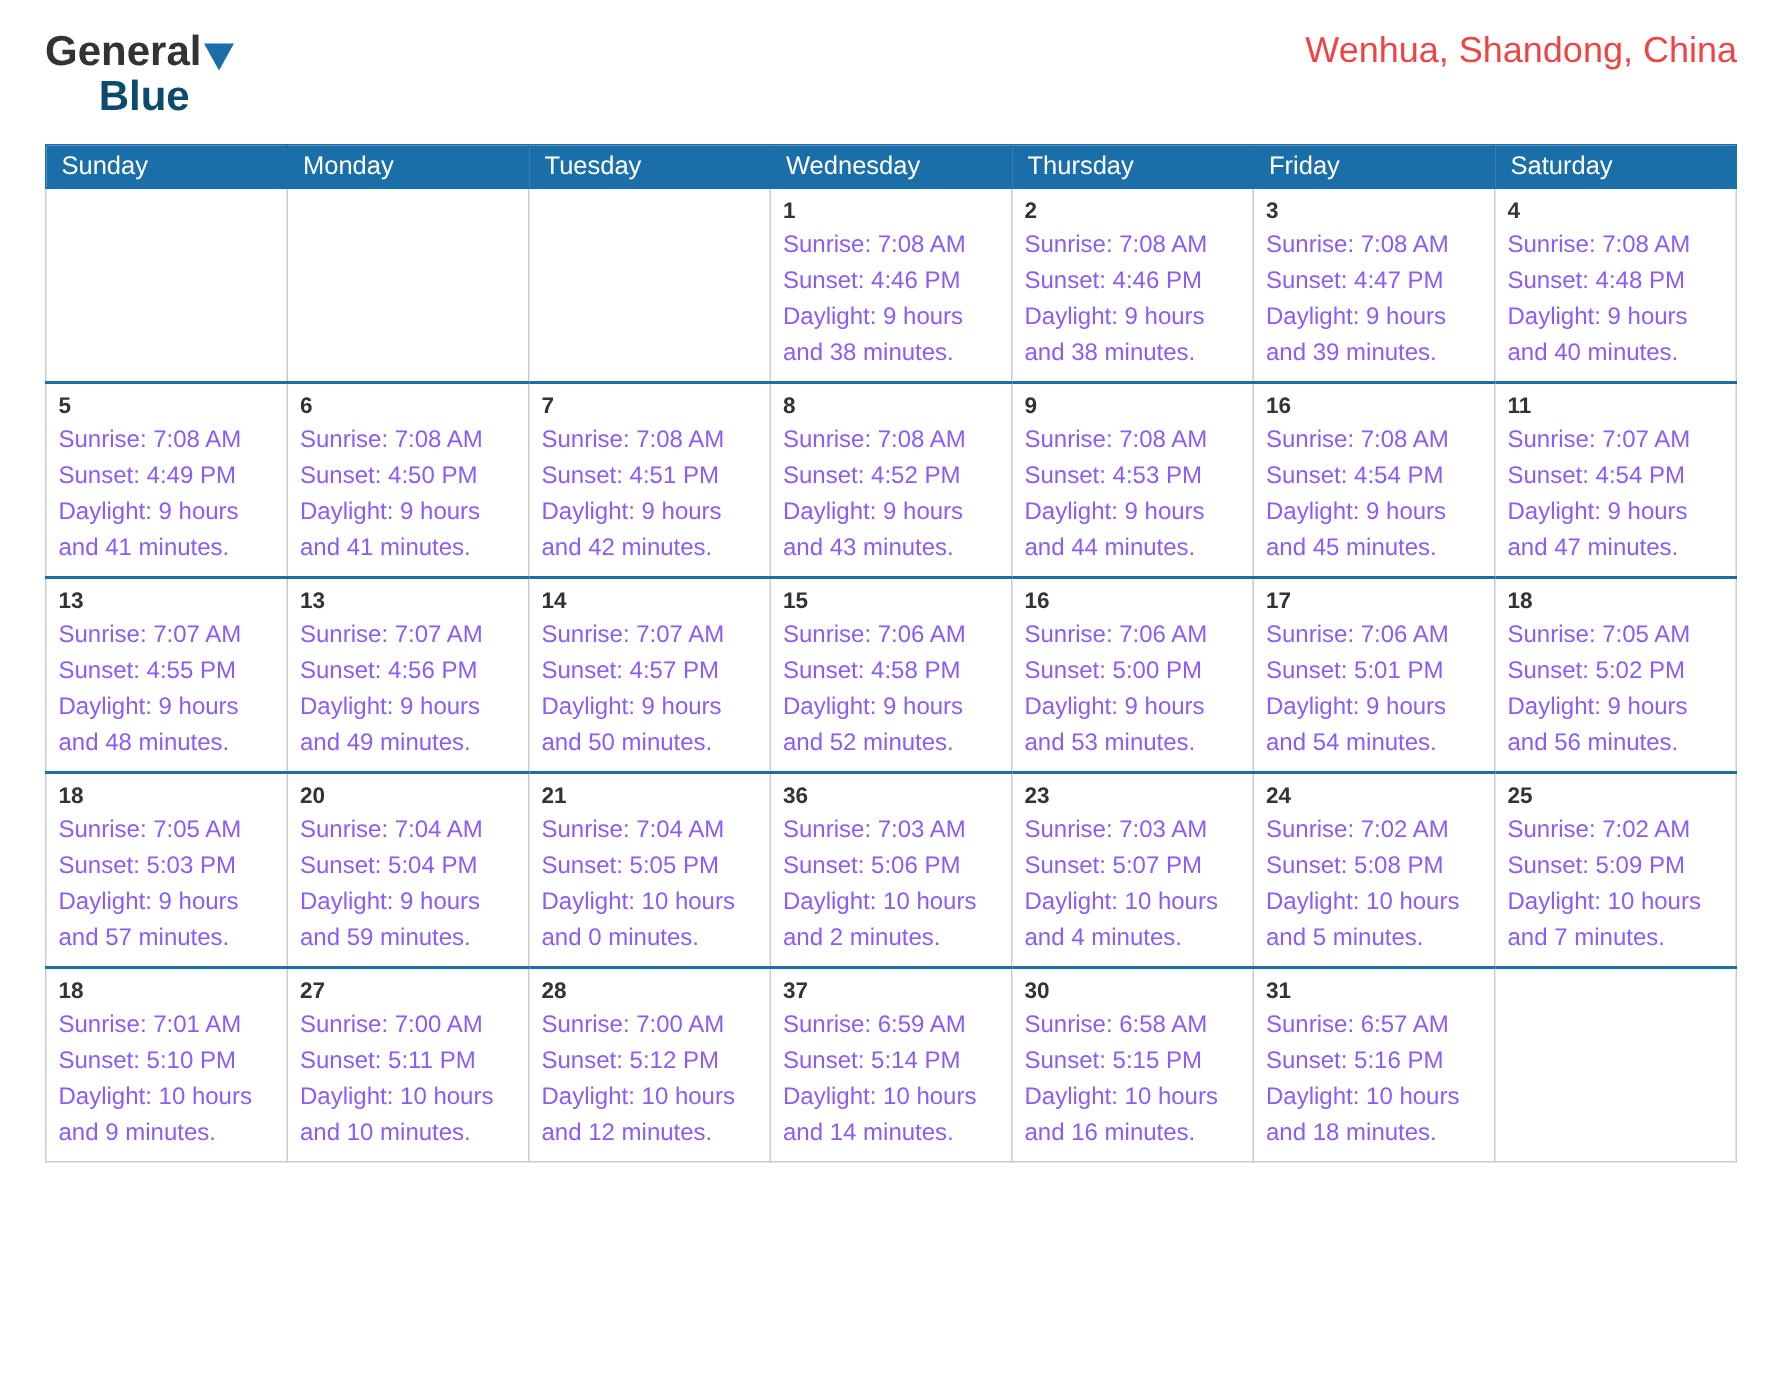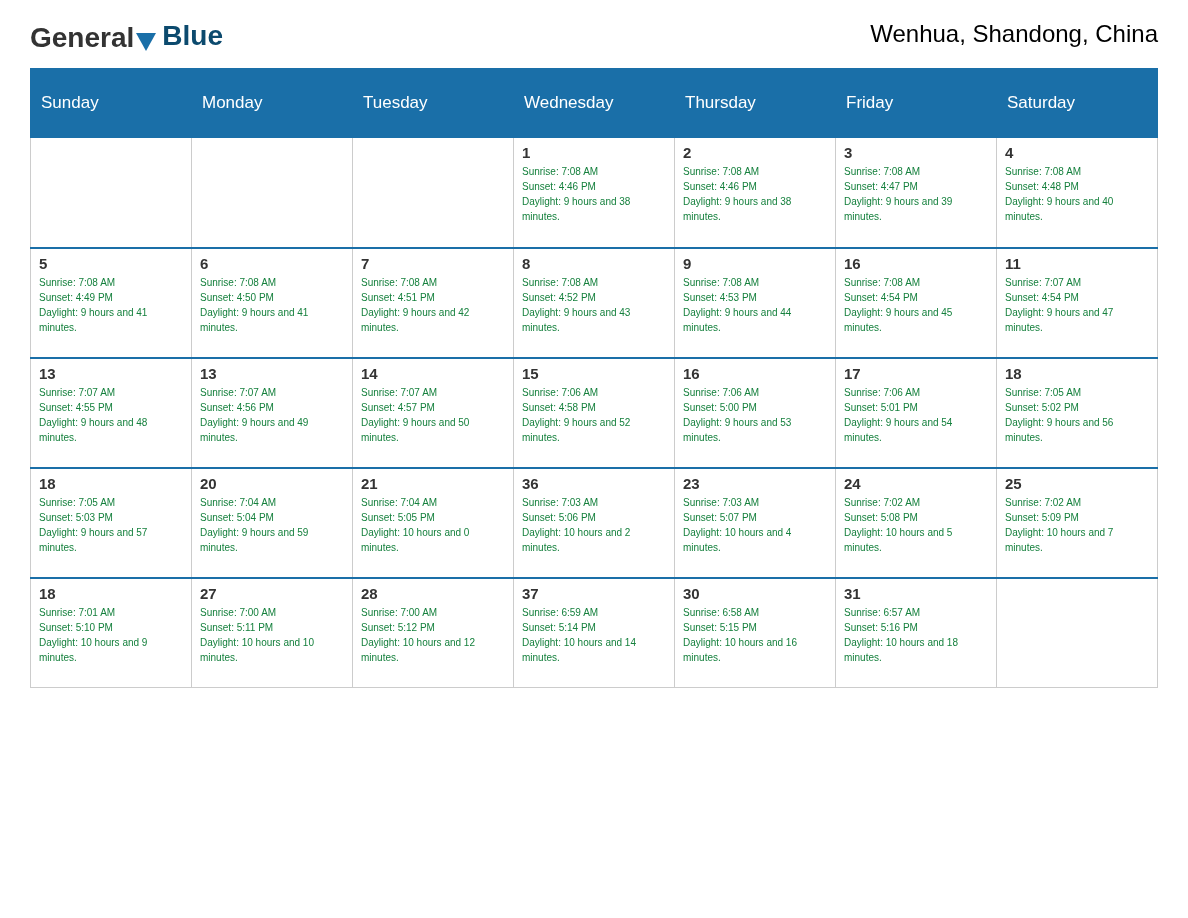--- a/index.html
+++ b/index.html
@@ -12,22 +12,22 @@
       padding: 20px 30px;
     }
     .header {
       display: flex;
       justify-content: space-between;
       align-items: flex-start;
       margin-bottom: 16px;
     }
     .logo {
       display: flex;
-      flex-direction: row;
-      align-items: flex-end;
+      flex-direction: column;
+      align-items: center;
     }
     .logo-text {
       display: flex;
       align-items: center;
       font-size: 28px;
       font-weight: bold;
       color: #333;
       line-height: 1;
     }
     .logo-general {
@@ -53,56 +53,56 @@
       text-align: right;
     }
     .month-title {
       font-size: 52px;
       font-weight: normal;
       color: #222;
       line-height: 1.1;
     }
     .location-title {
       font-size: 24px;
-      color: #000000;
+      color: #ef4444;
       font-weight: normal;
     }
     .calendar-table {
       width: 100%;
       border-collapse: collapse;
       table-layout: fixed;
     }
     .calendar-table th {
       background: #1a6fa8;
       color: #fff;
       font-size: 17px;
       font-weight: normal;
-      padding: 24px 10px;
+      padding: 4px 10px;
       text-align: left;
       border: 1px solid #1a6fa8;
     }
     .calendar-table td {
       border: 1px solid #ccc;
       vertical-align: top;
       padding: 6px 8px;
       height: 110px;
       font-size: 12.5px;
       color: #333;
       background: #fff;
     }
     .day-number {
       font-size: 15px;
       font-weight: bold;
       color: #333;
       display: block;
       margin-bottom: 3px;
     }
     .day-info {
-      font-size: 10px;
-      color: #15803d;
+      font-size: 16px;
+      color: #8b5cf6;
       line-height: 1.5;
     }
     .empty-cell {
       background: #fff;
     }
     .row-separator td {
       border-top: 2px solid #1a6fa8;
     }
   </style>
 </head>

